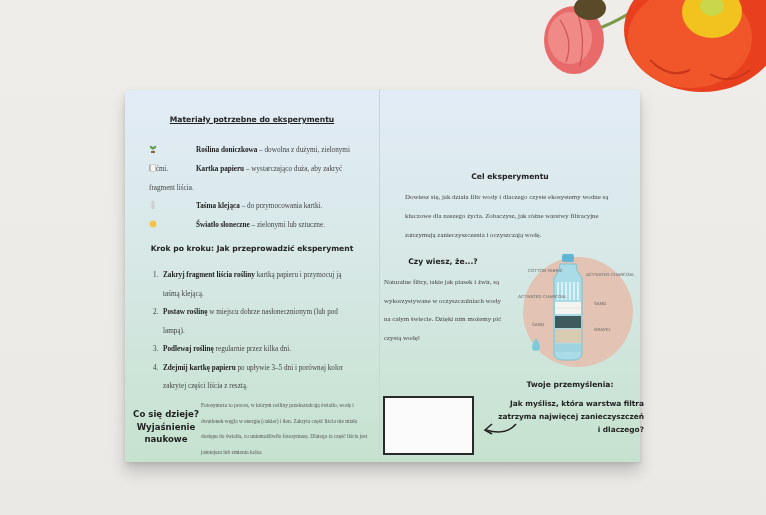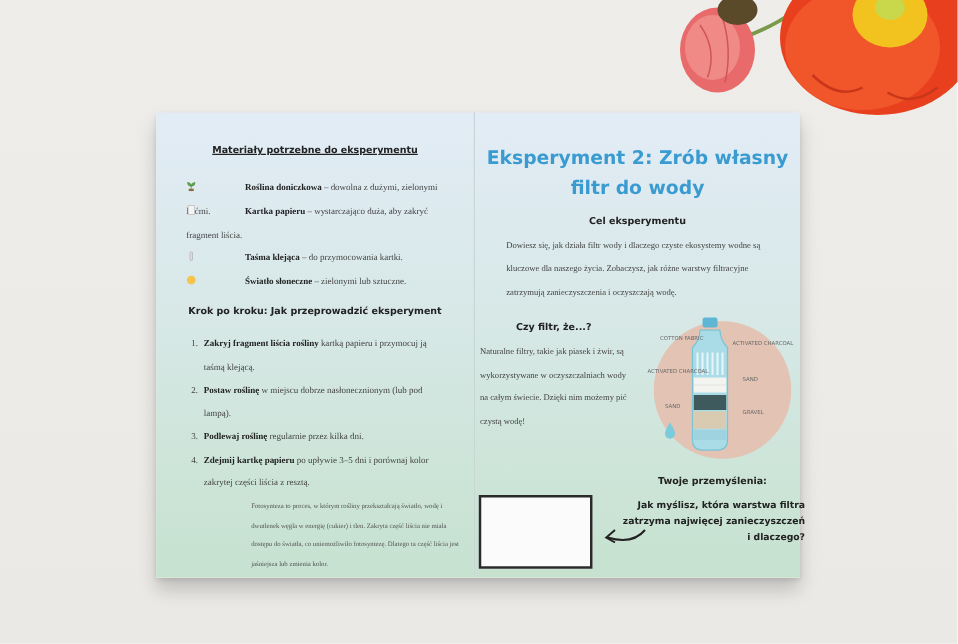--- a/index.html
+++ b/index.html
@@ -87,32 +87,32 @@
       <div class="step">
         <span class="num">3.</span>
         <span style="padding-left:2px;"><b>Podlewaj roślinę</b><span> regularnie przez kilka dni.</span></span>
       </div>
       <div class="step">
         <span class="num">4.</span>
         <span style="padding-left:2px;"><b>Zdejmij kartkę papieru</b><span> po upływie 3–5 dni i porównaj kolor zakrytej części liścia z resztą.</span></span>
       </div>
     </div>
 
+    <div class="abs sans" style="left:6px;top:318px;width:70px;text-align:center;font-weight:bold;font-size:8.6px;line-height:12.5px;color:#1e1e1e;">Co się dzieje? Wyjaśnienie naukowe</div>
     <div class="abs" style="left:76px;top:308px;width:170px;font-size:5.4px;line-height:15.5px;color:#555;">Fotosynteza to proces, w którym rośliny przekształcają światło, wodę i dwutlenek węgla w energię (cukier) i tlen. Zakryta część liścia nie miała dostępu do światła, co uniemożliwiło fotosyntezę. Dlatego ta część liścia jest jaśniejsza lub zmienia kolor.</div>
   </div>
 
   <div class="spine"></div>
 
   <div class="page right">
-    <div class="title">Eksperyment 2: Zrób własny filtr do wody</div>
 
     <div class="abs h-small" style="left:0;width:260px;top:82px;">Cel eksperymentu</div>
     <div class="abs body-text" style="left:25px;top:97px;width:218px;font-size:6.9px;line-height:19px;">Dowiesz się, jak działa filtr wody i dlaczego czyste ekosystemy wodne są kluczowe dla naszego życia. Zobaczysz, jak różne warstwy filtracyjne zatrzymują zanieczyszczenia i oczyszczają wodę.</div>
 
-    <div class="abs h-small" style="left:8px;width:110px;top:167px;">Czy filtr, że...?</div>
+    <div class="abs h-small" style="left:8px;width:110px;top:167px;">Czy wiesz, że...?</div>
     <div class="abs body-text" style="left:4px;top:183px;width:118px;font-size:6.9px;line-height:18.5px;">Naturalne filtry, takie jak piasek i żwir, są wykorzystywane w oczyszczalniach wody na całym świecie. Dzięki nim możemy pić czystą wodę!</div>
 
     <svg class="abs" style="left:130px;top:160px;width:130px;height:118px;" viewBox="0 0 130 118">
       <circle cx="68" cy="62" r="55" fill="#e3c3b3"></circle>
       <rect x="52" y="4" width="12" height="8" rx="2" fill="#5fb6d4"></rect>
       <path d="M50 14 Q50 22 44 28 L44 102 Q44 110 52 110 L64 110 Q72 110 72 102 L72 28 Q66 22 66 14 Z" fill="#a9dce6" stroke="#7cc4d4" stroke-width="1"></path>
       <g stroke="#e8f6f9" stroke-width="1.6">
         <line x1="48" y1="32" x2="48" y2="50"></line>
           <line x1="52" y1="32" x2="52" y2="50"></line>
           <line x1="56" y1="32" x2="56" y2="50"></line>

